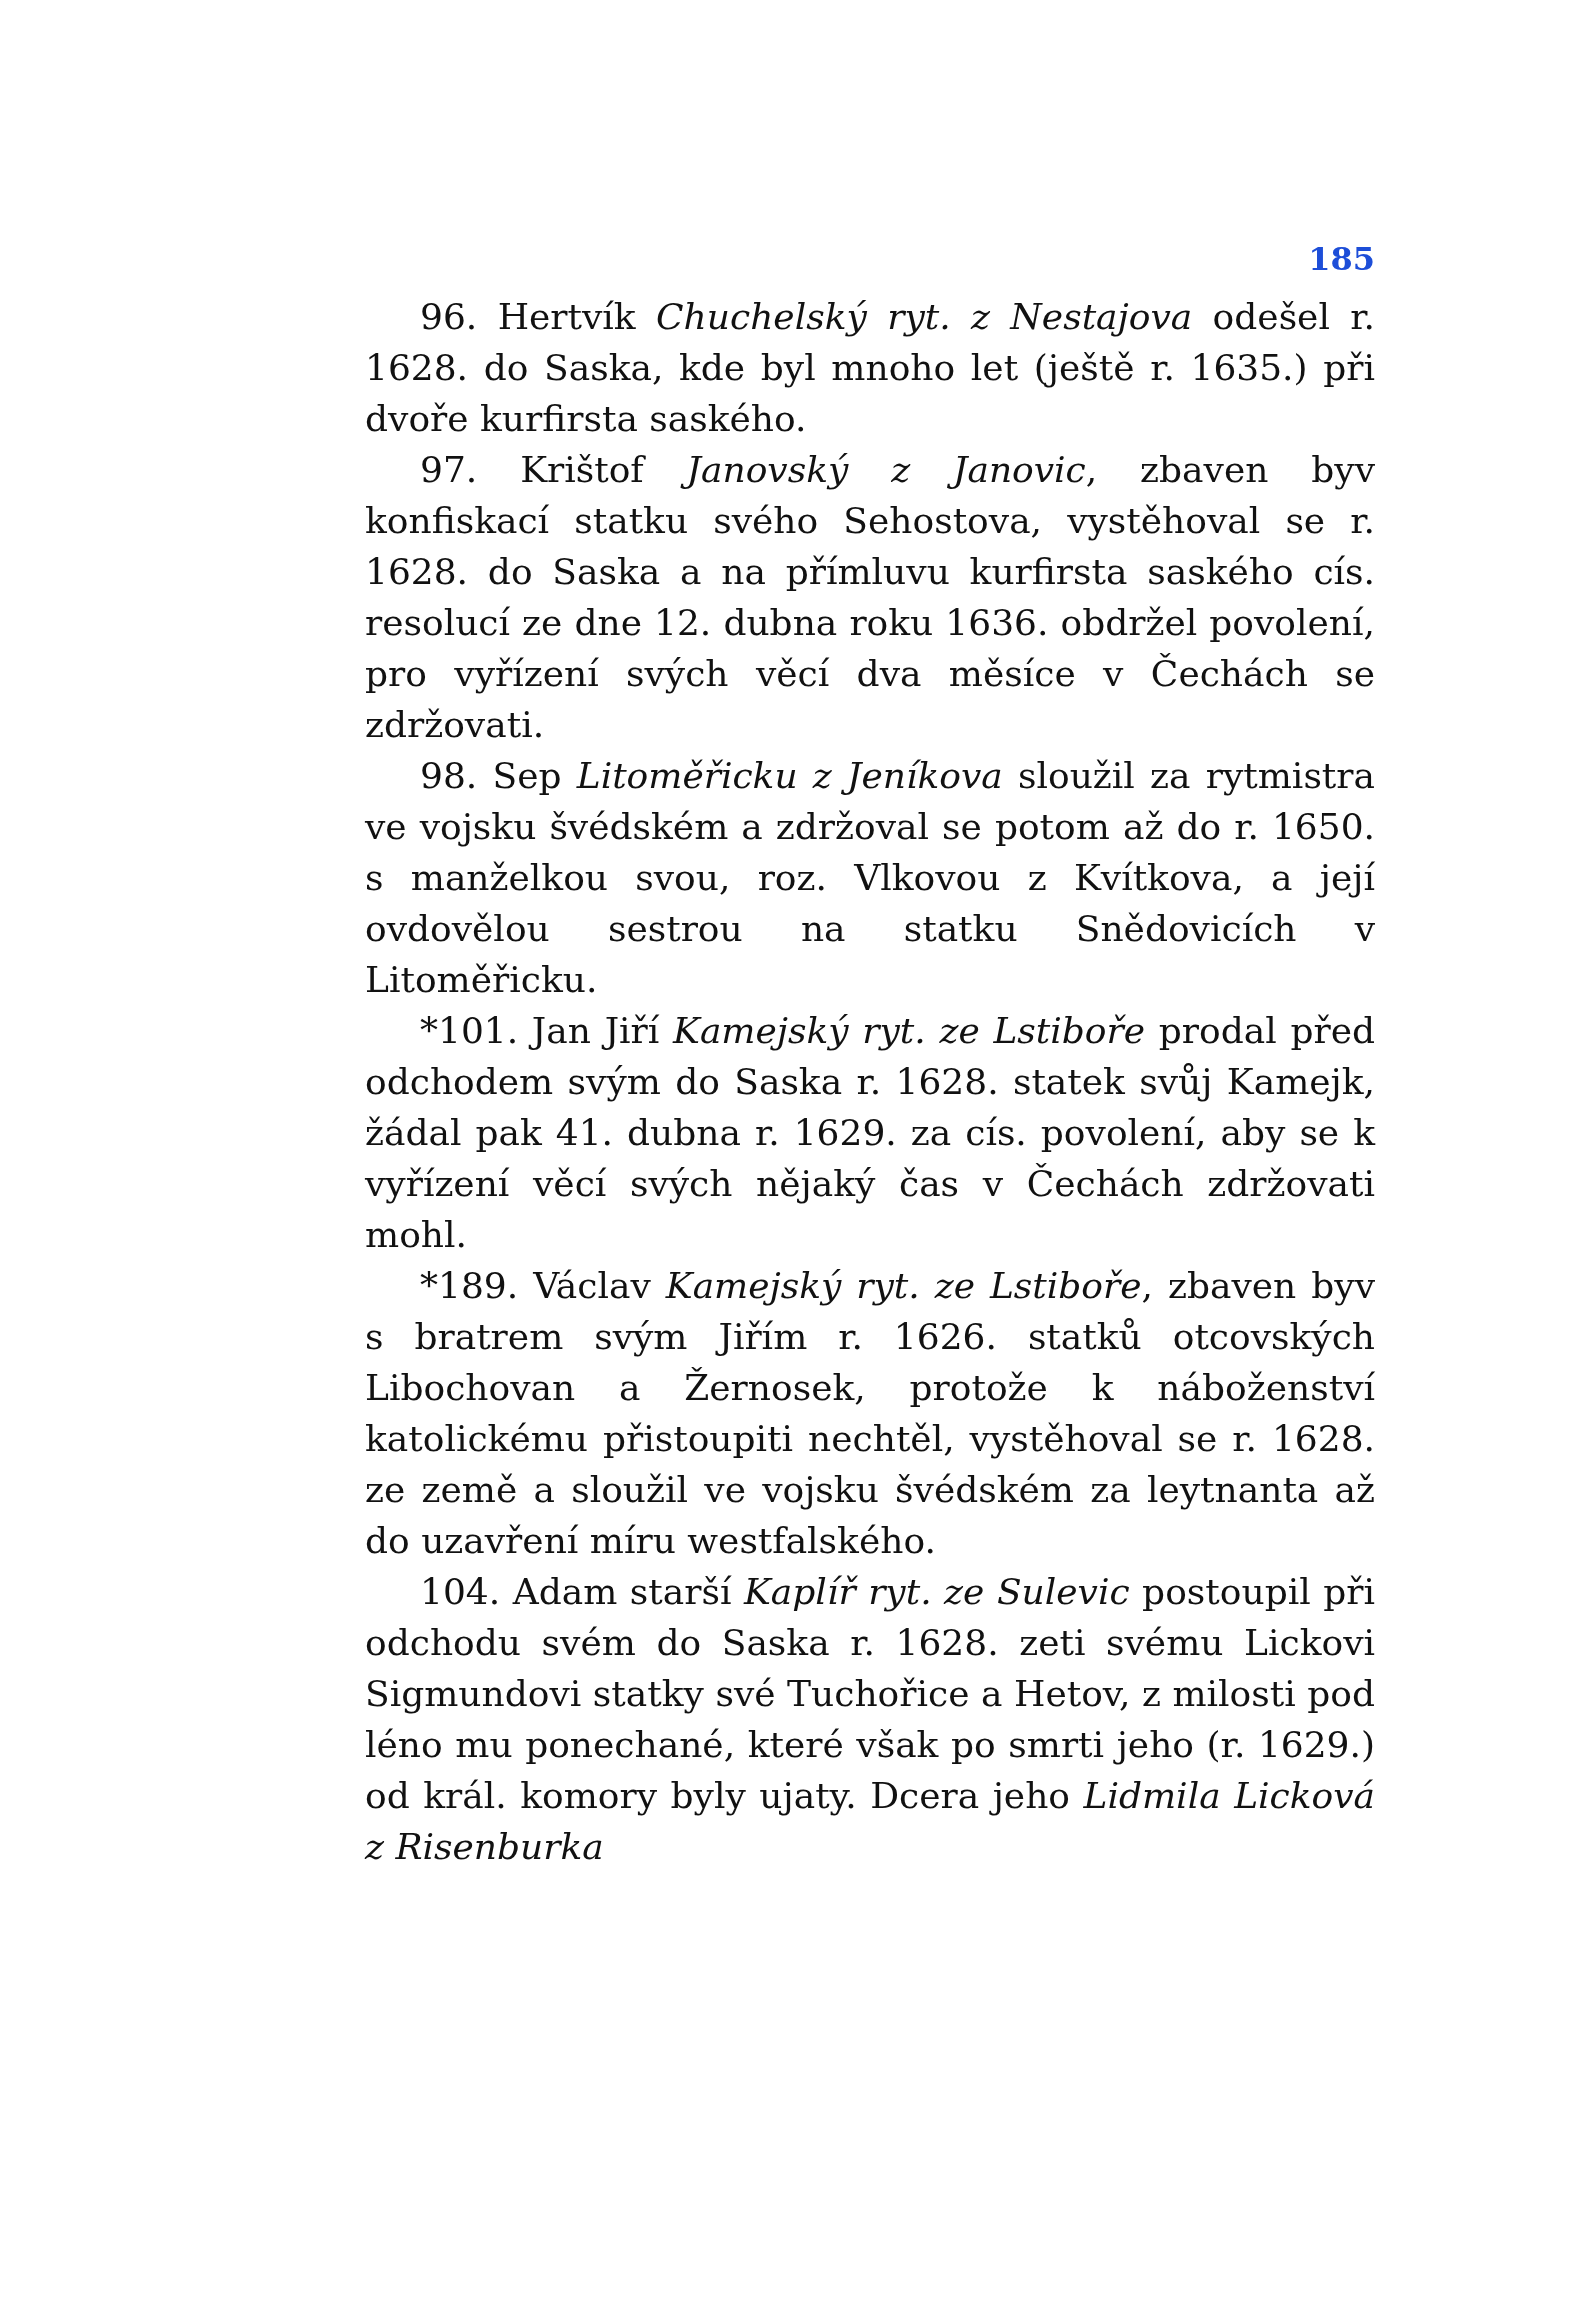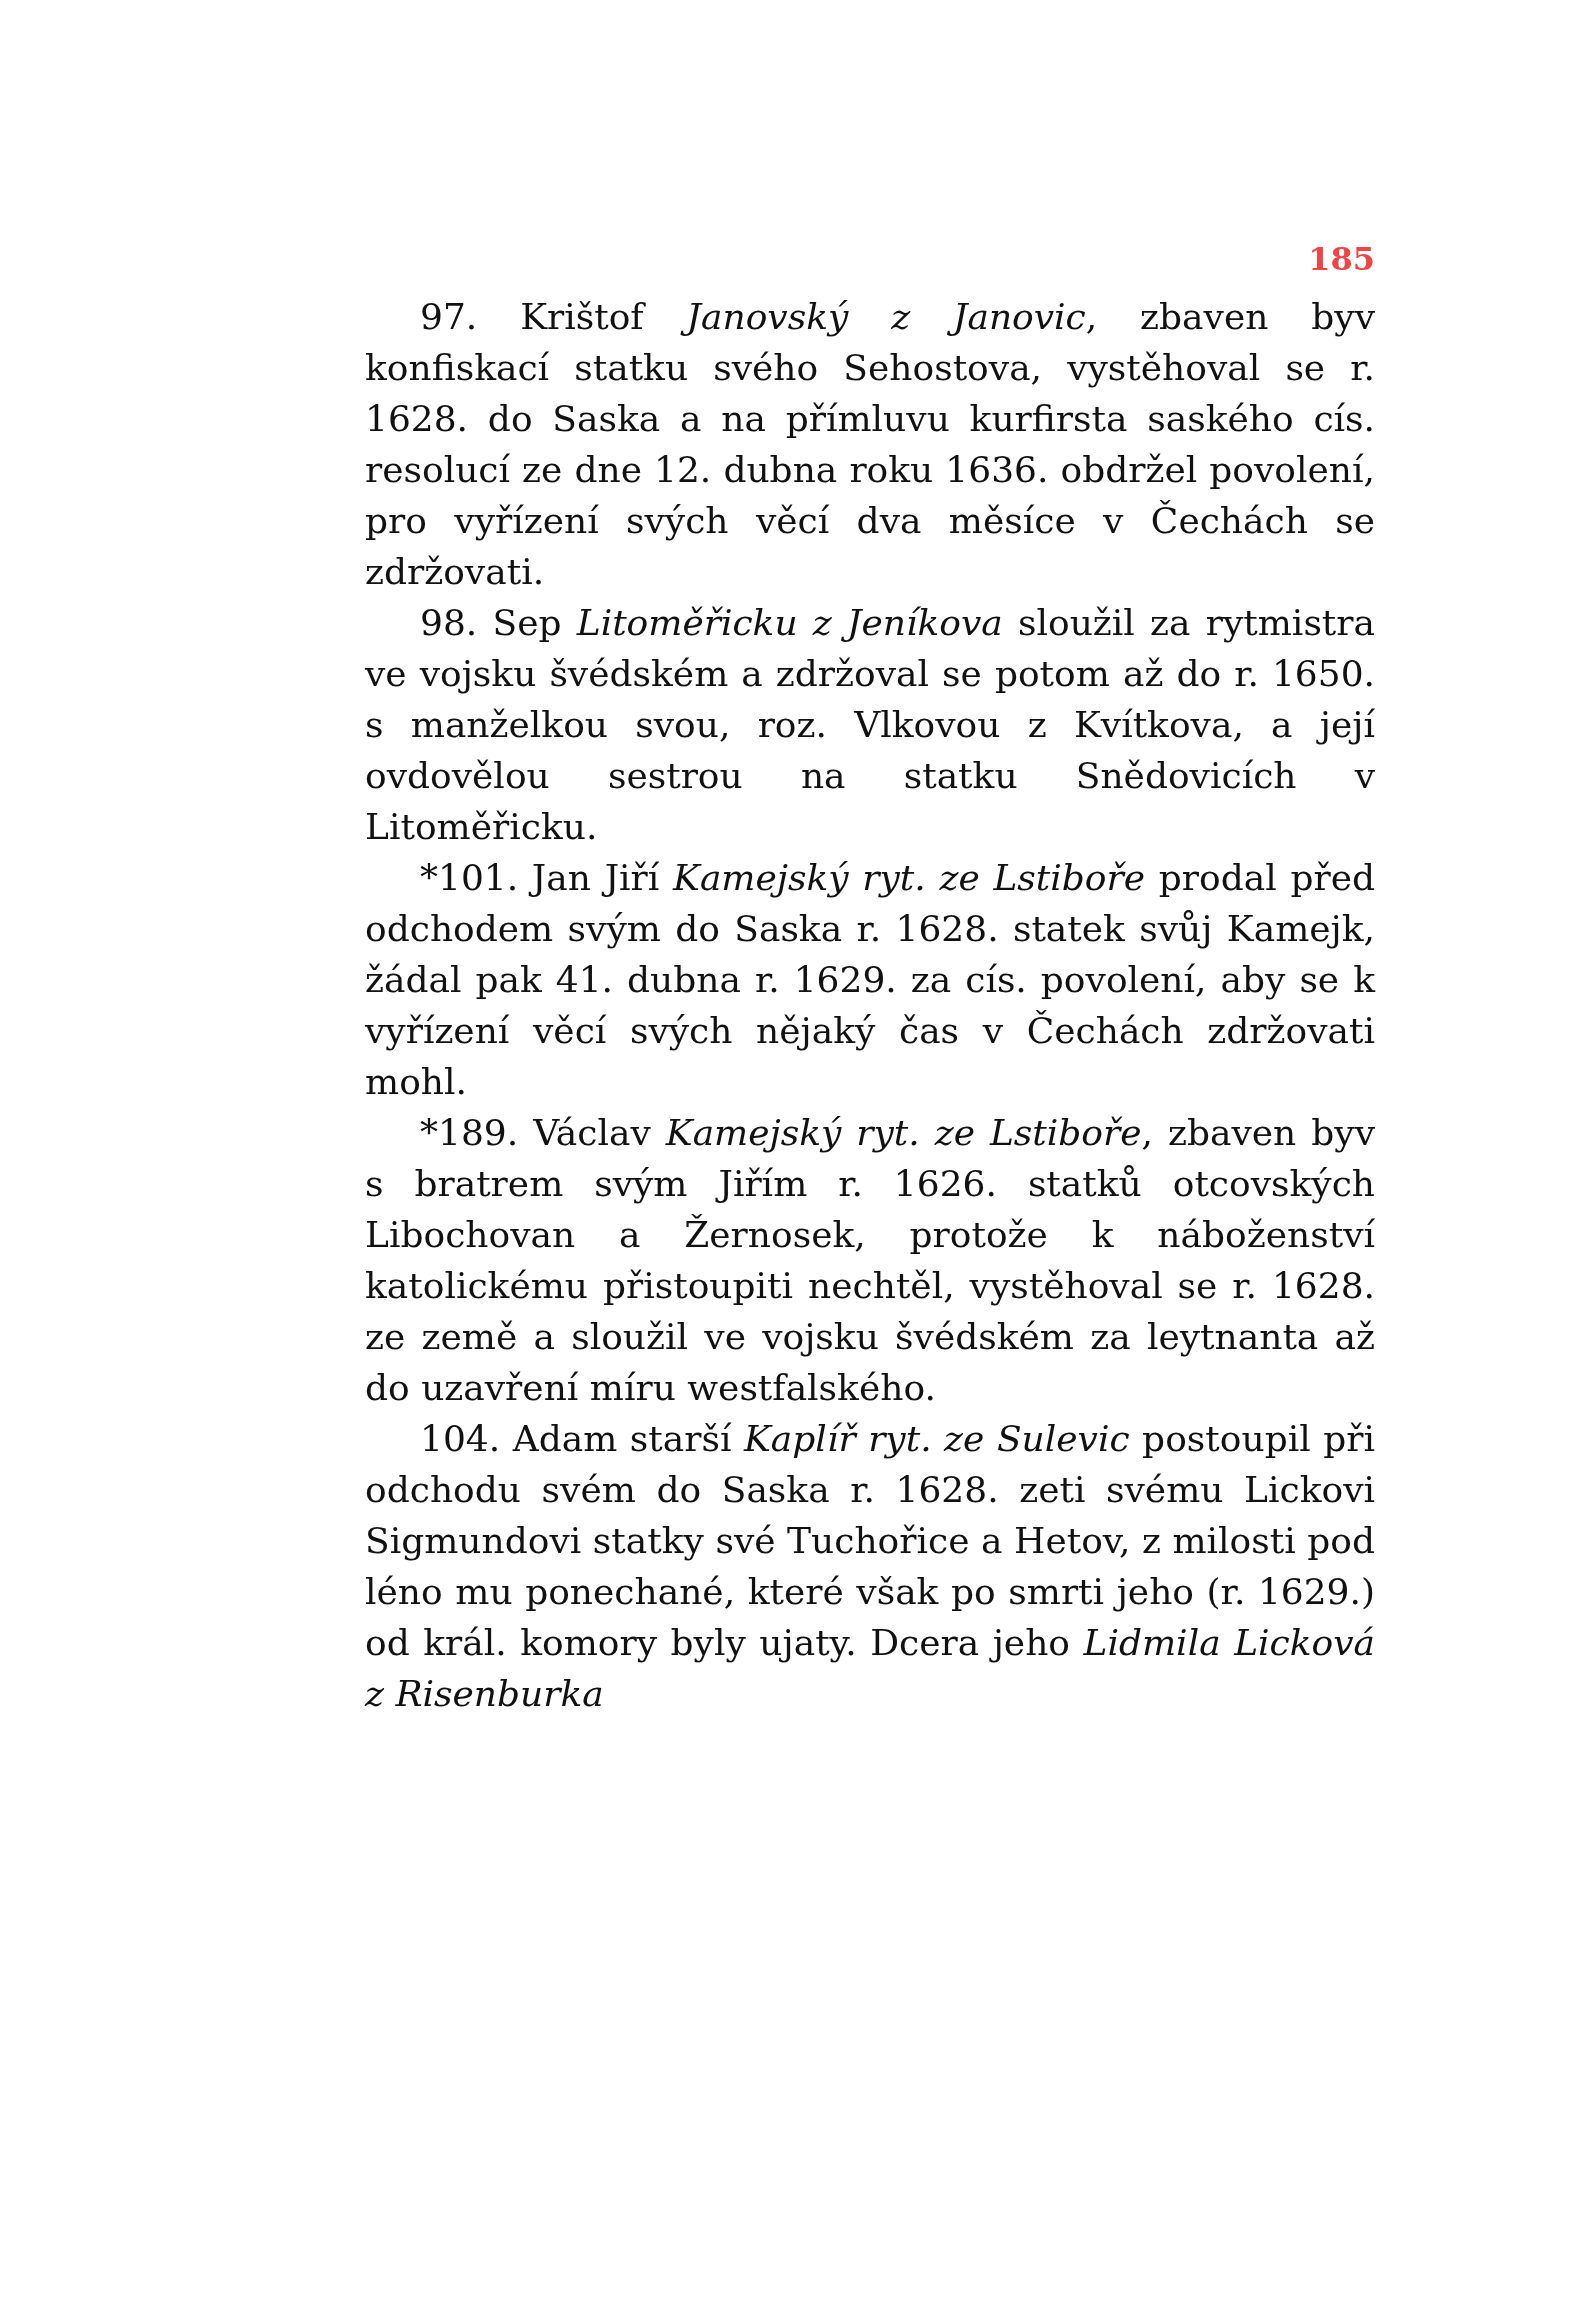--- a/index.html
+++ b/index.html
@@ -1,25 +1,26 @@
 <!DOCTYPE html>
 <html style="font-size:7.4px"><head>
 <meta charset="utf-8">
 <style>
   html, body { margin:0; padding:0; background:#ffffff; }
   body { width:1592px; height:2526px; position:relative; overflow:hidden; }
-  .page-number { position:absolute; right:217px; top:240px; font-family:"DejaVu Serif", serif; font-size:32px; font-weight:bold; color:#ef4444; }
+  .page-number { position:absolute; right:217px; top:240px; font-family:"DejaVu Serif", serif; font-size:32px; font-weight:bold; color:#1d4ed8; }
   .entry { text-align:justify; text-indent:55px; margin:0; }
   .entry-wrap { position:absolute; left:365px; top:291px; width:1010px; font-family:"DejaVu Serif", serif; font-size:36px; line-height:51px; color:#111; }
   .seg.i { font-style:italic; }
 </style>
 </head>
 <body>
 
 <div class="page-number">185</div>
 <div class="entry-wrap" id="body">
+    <p class="entry"><span class="seg">96. Hertvík </span><span class="seg i">Chuchelský ryt. z Nestajova</span><span class="seg"> odešel r. 1628. do Saska, kde byl mnoho let (ještě r. 1635.) při dvoře kurfirsta saského.</span></p>
     <p class="entry"><span class="seg">97. Krištof </span><span class="seg i">Janovský z Janovic</span><span class="seg">, zbaven byv konfiskací statku svého Sehostova, vystěhoval se r. 1628. do Saska a na přímluvu kurfirsta saského cís. resolucí ze dne 12. dubna roku 1636. obdržel povolení, pro vyřízení svých věcí dva měsíce v Čechách se zdržovati.</span></p>
     <p class="entry"><span class="seg">98. Sep </span><span class="seg i">Litoměřicku z Jeníkova</span><span class="seg"> sloužil za rytmistra ve vojsku švédském a zdržoval se potom až do r. 1650. s manželkou svou, roz. Vlkovou z Kvítkova, a její ovdovělou sestrou na statku Snědovicích v Litoměřicku.</span></p>
     <p class="entry"><span class="seg">*101. Jan Jiří </span><span class="seg i">Kamejský ryt. ze Lstiboře</span><span class="seg"> prodal před odchodem svým do Saska r. 1628. statek svůj Kamejk, žádal pak 41. dubna r. 1629. za cís. povolení, aby se k vyřízení věcí svých nějaký čas v Čechách zdržovati mohl.</span></p>
     <p class="entry"><span class="seg">*189. Václav </span><span class="seg i">Kamejský ryt. ze Lstiboře</span><span class="seg">, zbaven byv s bratrem svým Jiřím r. 1626. statků otcovských Libochovan a Žernosek, protože k náboženství katolickému přistoupiti nechtěl, vystěhoval se r. 1628. ze země a sloužil ve vojsku švédském za leytnanta až do uzavření míru westfalského.</span></p>
     <p class="entry"><span class="seg">104. Adam starší </span><span class="seg i">Kaplíř ryt. ze Sulevic</span><span class="seg"> postoupil při odchodu svém do Saska r. 1628. zeti svému Lickovi Sigmundovi statky své Tuchořice a Hetov, z milosti pod léno mu ponechané, které však po smrti jeho (r. 1629.) od král. komory byly ujaty. Dcera jeho </span><span class="seg i">Lidmila Licková z Risenburka</span></p>
   </div>
 
 
 </body></html>

